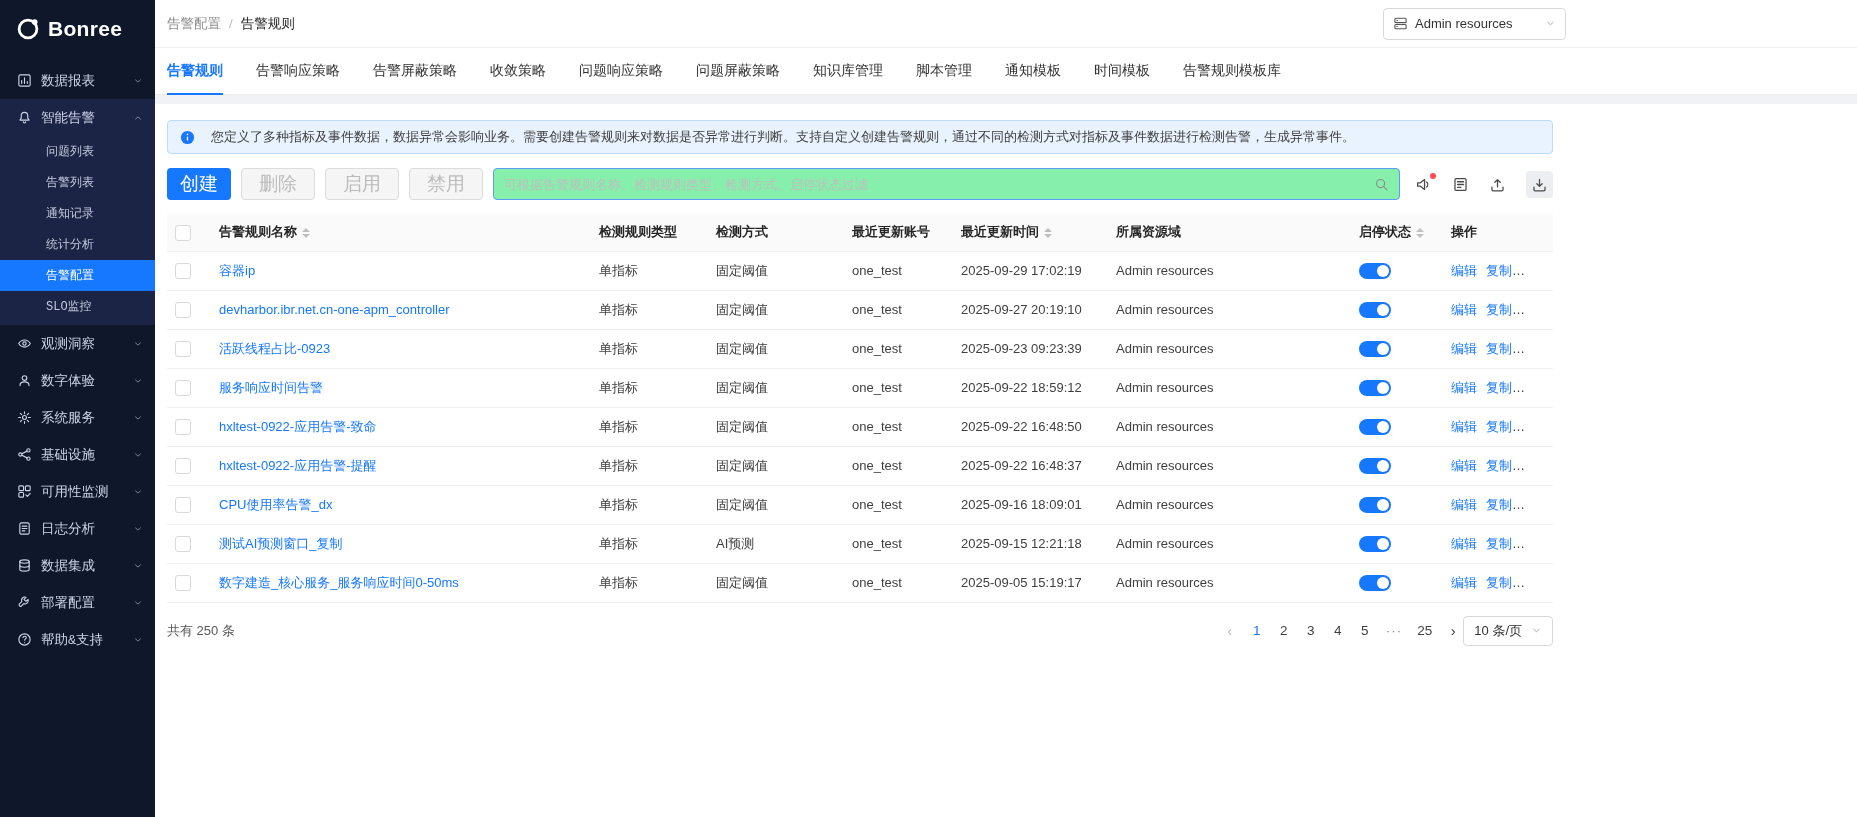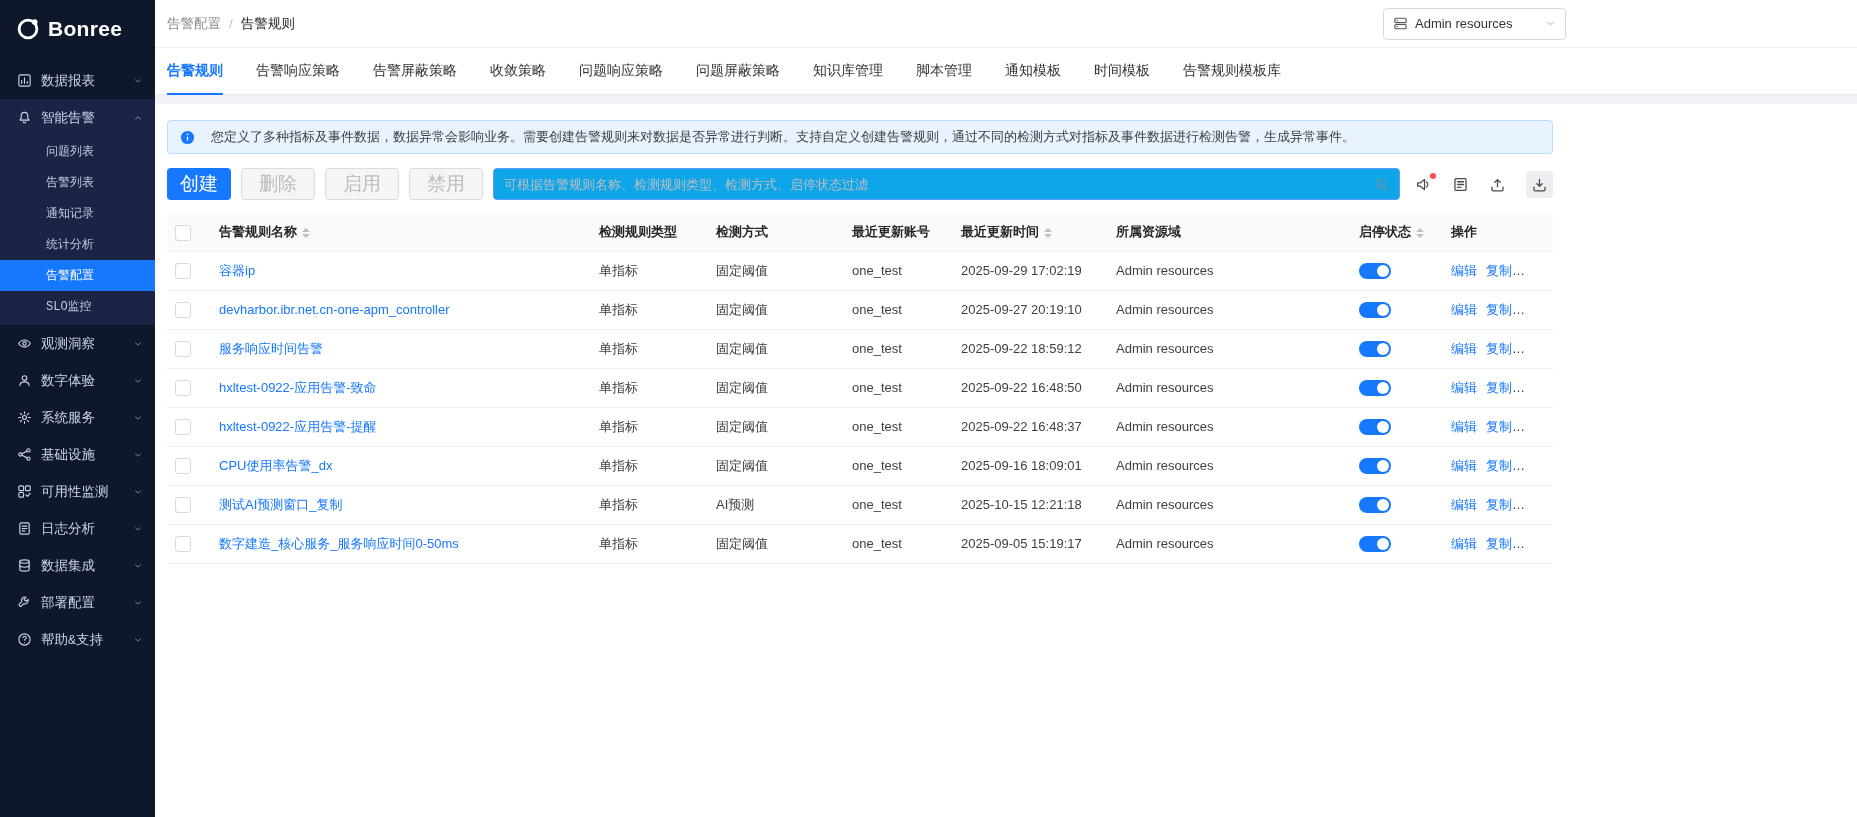--- a/index.html
+++ b/index.html
@@ -45,21 +45,21 @@
 
   .content{padding:16px 0 0 12px;width:1398px;}
   .banner{width:1386px;height:34px;background:#e8f3ff;border:1px solid #b9dcff;border-radius:4px;display:flex;align-items:center;gap:16px;padding:0 12px;color:#404040;font-size:13px;}
   .banner .icon{display:inline-flex;}
   .banner .icon svg{width:15px;height:15px;display:block;}
 
   .toolbar{margin-top:14px;display:flex;align-items:center;gap:10px;width:1386px;}
   .btn{height:32px;border:none;border-radius:4px;font-size:19px;cursor:pointer;font-family:inherit;}
   .btn.primary{background:var(--accent);color:#fff;width:64px;}
   .btn.ghost{background:#f5f5f5;border:1px solid #dcdcdc;color:#bcbcbc;width:74px;cursor:not-allowed;}
-  .search{flex:1;height:32px;border:1px solid #5d9cf7;border-radius:4px;display:flex;align-items:center;padding:0 10px;background:#0ea5e9;}
+  .search{flex:1;height:32px;border:1px solid #5d9cf7;border-radius:4px;display:flex;align-items:center;padding:0 10px;background:#86efac;}
   .search input{flex:1;border:none;outline:none;font-size:13px;font-family:inherit;color:#333;background:transparent;}
   .search input::placeholder{color:#bfbfbf;}
   .search .icon{display:inline-flex;color:#8c8c8c;}
   .search .icon svg{width:15px;height:15px;}
   .tool-icons{display:flex;align-items:center;gap:20px;margin-left:5px;color:#4a4a4a;}
   .tool{position:relative;cursor:pointer;display:inline-flex;}
   .tool svg{width:17px;height:17px;display:block;}
   .tool .dot{position:absolute;top:-3px;right:-4px;width:6px;height:6px;border-radius:50%;background:var(--badge);}
   .tool.boxed{background:#eceef1;border-radius:4px;padding:5px;}
 
@@ -422,20 +422,31 @@
               <td>单指标</td>
               <td>固定阈值</td>
               <td>one_test</td>
               <td>2025-09-27 20:19:10</td>
               <td>Admin resources</td>
               <td><span class="switch on"></span></td>
               <td><a class="op-link">编辑</a><a class="op-link">复制</a><a class="op-link">删除</a></td>
             </tr>
             <tr>
               <td><span class="cbx"></span></td>
+              <td><a class="name-link">活跃线程占比-0923</a></td>
+              <td>单指标</td>
+              <td>固定阈值</td>
+              <td>one_test</td>
+              <td>2025-09-23 09:23:39</td>
+              <td>Admin resources</td>
+              <td><span class="switch on"></span></td>
+              <td><a class="op-link">编辑</a><a class="op-link">复制</a><a class="op-link">删除</a></td>
+            </tr>
+            <tr>
+              <td><span class="cbx"></span></td>
               <td><a class="name-link">服务响应时间告警</a></td>
               <td>单指标</td>
               <td>固定阈值</td>
               <td>one_test</td>
               <td>2025-09-22 18:59:12</td>
               <td>Admin resources</td>
               <td><span class="switch on"></span></td>
               <td><a class="op-link">编辑</a><a class="op-link">复制</a><a class="op-link">删除</a></td>
             </tr>
             <tr>
@@ -470,35 +481,57 @@
               <td>Admin resources</td>
               <td><span class="switch on"></span></td>
               <td><a class="op-link">编辑</a><a class="op-link">复制</a><a class="op-link">删除</a></td>
             </tr>
             <tr>
               <td><span class="cbx"></span></td>
               <td><a class="name-link">测试AI预测窗口_复制</a></td>
               <td>单指标</td>
               <td>AI预测</td>
               <td>one_test</td>
-              <td>2025-10-15 12:21:18</td>
+              <td>2025-09-15 12:21:18</td>
               <td>Admin resources</td>
               <td><span class="switch on"></span></td>
               <td><a class="op-link">编辑</a><a class="op-link">复制</a><a class="op-link">删除</a></td>
             </tr>
             <tr>
               <td><span class="cbx"></span></td>
               <td><a class="name-link">数字建造_核心服务_服务响应时间0-50ms</a></td>
               <td>单指标</td>
               <td>固定阈值</td>
               <td>one_test</td>
               <td>2025-09-05 15:19:17</td>
               <td>Admin resources</td>
               <td><span class="switch on"></span></td>
               <td><a class="op-link">编辑</a><a class="op-link">复制</a><a class="op-link">删除</a></td>
             </tr>
           </tbody>
       </table>
 
+      <div class="footer">
+        <span>共有 250 条</span>
+        <div class="pager" id="pager-pages">
+            <span class="page prev">‹</span>
+            <span class="page current">1</span>
+            <span class="page">2</span>
+            <span class="page">3</span>
+            <span class="page">4</span>
+            <span class="page">5</span>
+            <span class="page ellipsis">···</span>
+            <span class="page">25</span>
+            <span class="page next">›</span>
+          </div>
+        <div class="size-select">
+          <span>10 条/页</span>
+          <span class="chev" id="size-chev">
+              <svg viewBox="0 0 16 16" fill="none" stroke="currentColor" stroke-width="1.2" stroke-linecap="round" stroke-linejoin="round">
+                <path d="M4 6.2l4 3.6 4-3.6"></path>
+              </svg>
+            </span>
+        </div>
+      </div>
 
     </div>
   </div>
 </div>
 
 </body></html>

